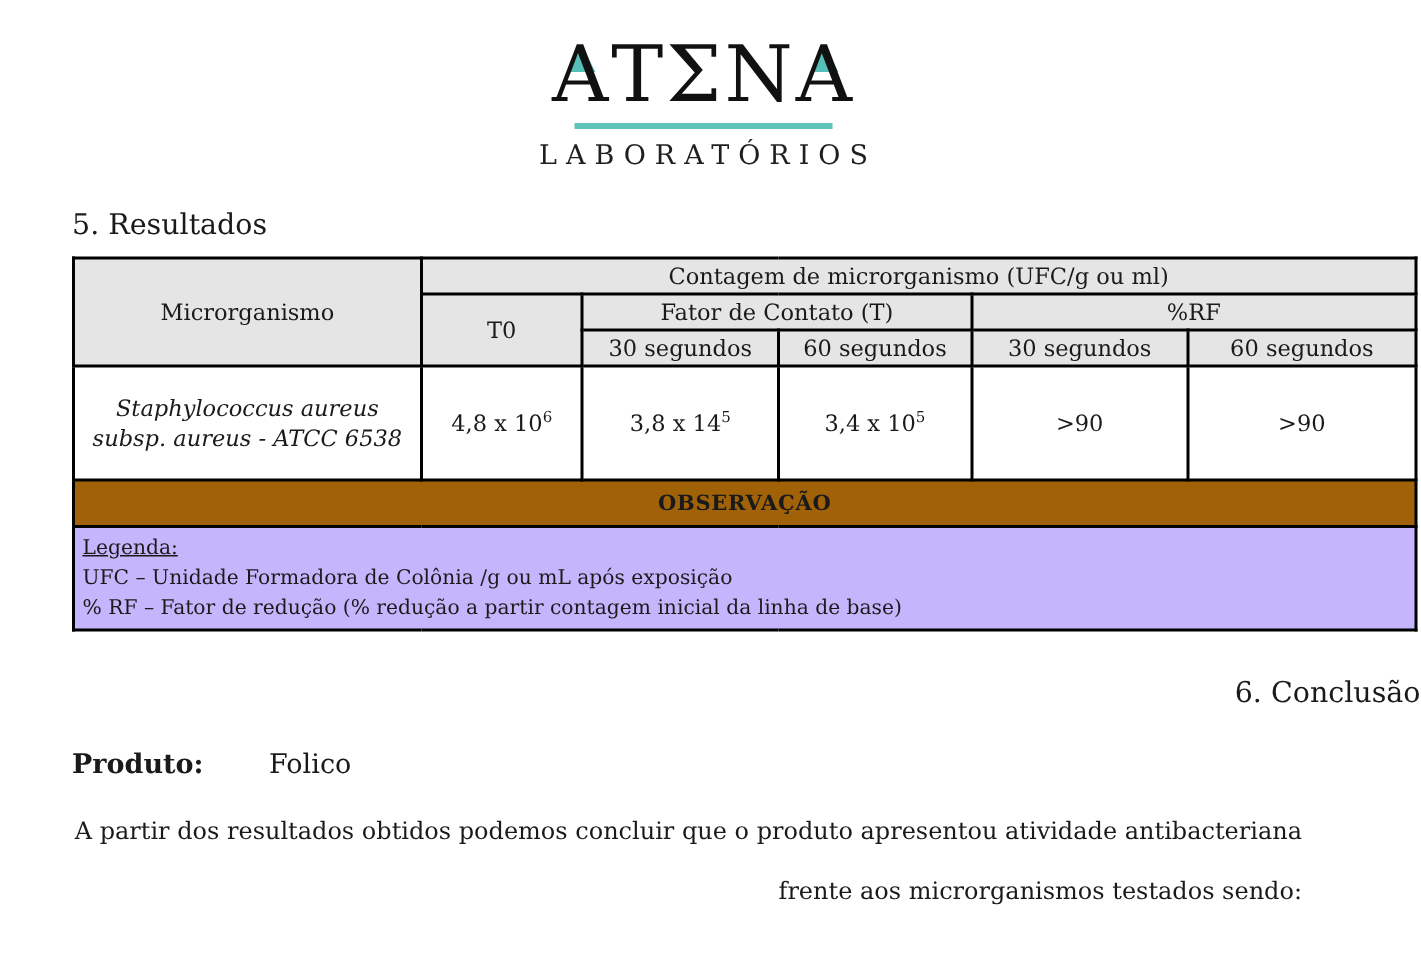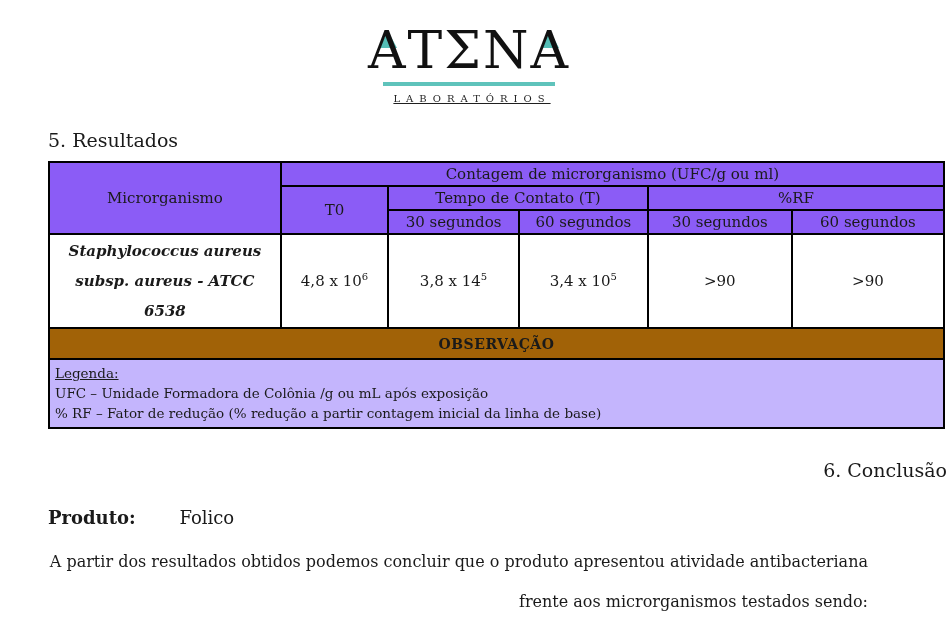--- a/index.html
+++ b/index.html
@@ -29,22 +29,22 @@
     border-left:9px solid transparent;
     border-right:9px solid transparent;
     border-bottom:17px solid #55beb6;
   }
   .logo-rule {
     width:172px; height:4px; background:#5fc3bb;
     margin:4px auto 7px auto;
   }
   .logo-sub {
     font-family:"DejaVu Serif", serif;
-    font-size:10px; letter-spacing:6px;
-    color:#1f1f1f; padding-left:6px;text-decoration:underline;
+    font-size:18px; letter-spacing:6px;
+    color:#1f1f1f; padding-left:6px;
   }
 
   
   .h-section {
     font-size:19px; font-weight:normal;
     margin-left:48px;
   }
   #resultados-heading { margin-top:25px; }
   #conclusao-heading  { margin-top:30px;text-align:right; }
 
@@ -54,27 +54,27 @@
     border-collapse:collapse;
     table-layout:fixed;
   }
   table.results td {
     border:2px solid #000000;
     font-size:15px;
     text-align:center;
     vertical-align:middle;
     padding:1px 3px;
   }
-  td.teal { background:#8b5cf6; }
+  td.teal { background:#e5e5e5; }
   tr.hrow td { height:23px; line-height:20px; }
   tr.datarow td { height:76px; background:#ffffff; }
   td.organism {
     text-align:left; font-style:italic;
     padding:4px 10px 4px 8px;
-    font-size:15.5px; line-height:30px;font-weight:bold;
+    font-size:15.5px; line-height:20px;
   }
   sup.exp { font-size:10px; vertical-align:super; line-height:0; }
   tr.obsrow td {
     height:31px; background:#a16207;
     font-weight:bold; font-size:14px;
     letter-spacing:0.5px;
   }
   tr.legendrow td {
     height:67px; background:#c4b5fd;
     text-align:left; vertical-align:top;
@@ -113,21 +113,21 @@
     <col style="width:16.1%">
     <col style="width:17.0%">
   </colgroup>
   <tbody>
       <tr class="hrow">
     <td class="teal" rowspan="3">Microrganismo</td>
     <td class="teal" colspan="5">Contagem de microrganismo (UFC/g ou ml)</td>
   </tr>
   <tr class="hrow">
     <td class="teal" rowspan="2">T0</td>
-    <td class="teal" colspan="2">Tempo de Contato (T)</td>
+    <td class="teal" colspan="2">Fator de Contato (T)</td>
     <td class="teal" colspan="2">%RF</td>
   </tr>
   <tr class="hrow">
     <td class="teal">30 segundos</td>
     <td class="teal">60 segundos</td>
     <td class="teal">30 segundos</td>
     <td class="teal">60 segundos</td>
   </tr>
   <tr class="datarow">
     <td class="organism">Staphylococcus aureus subsp. aureus - ATCC 6538</td>

